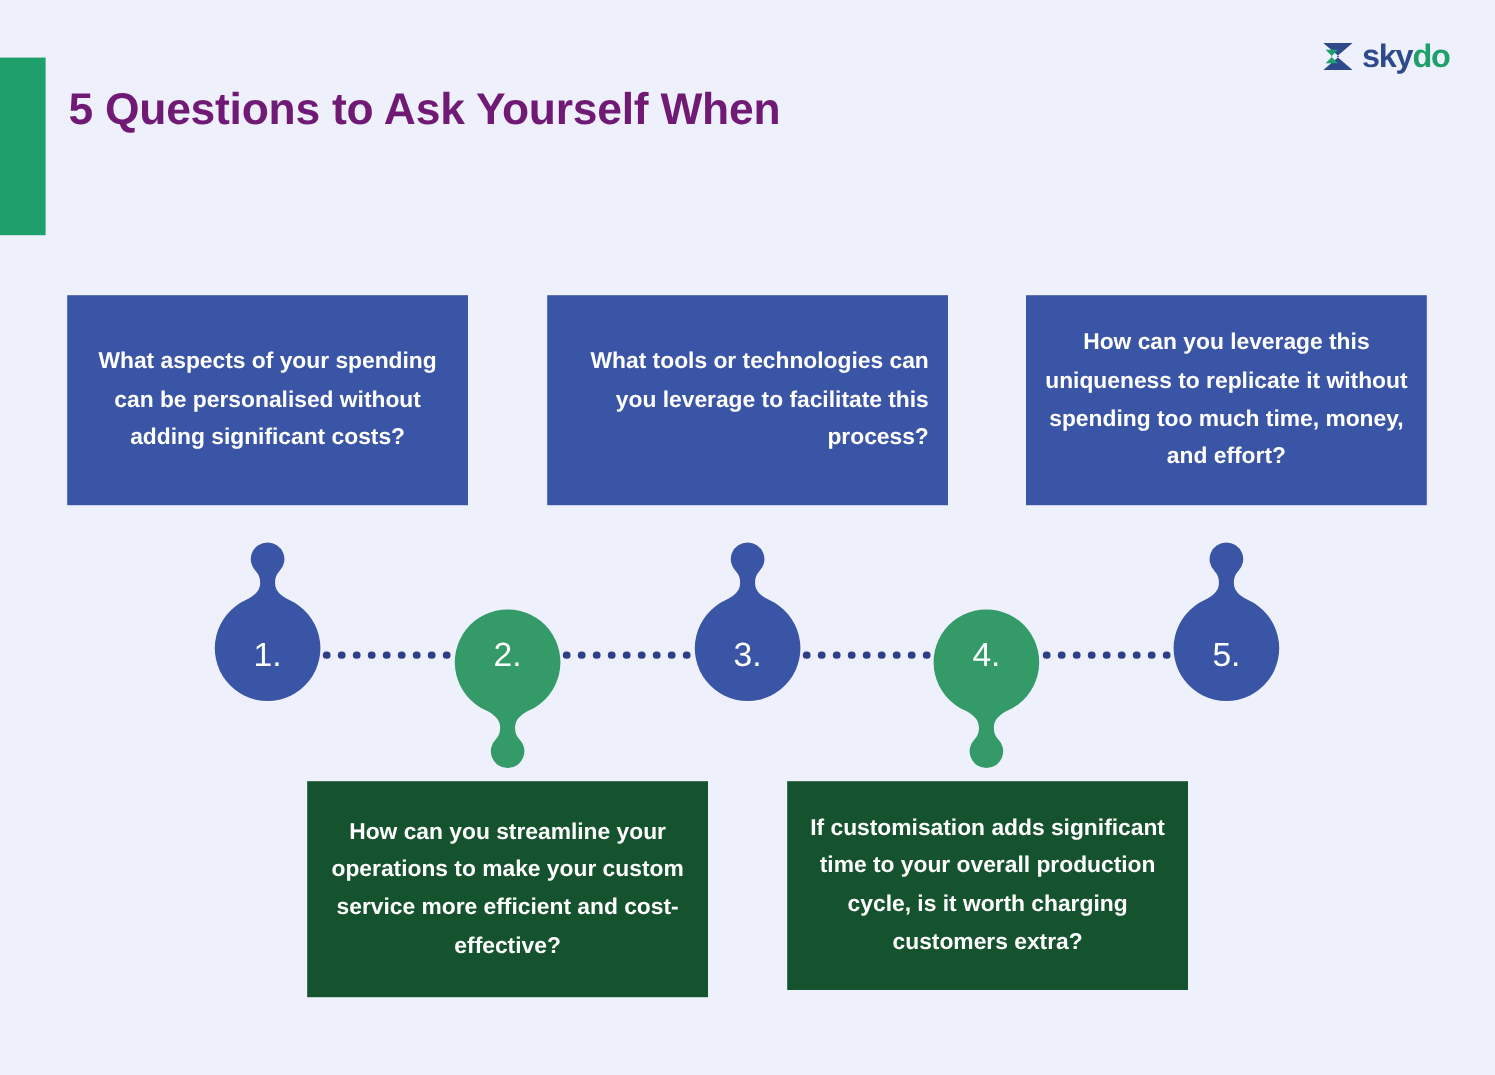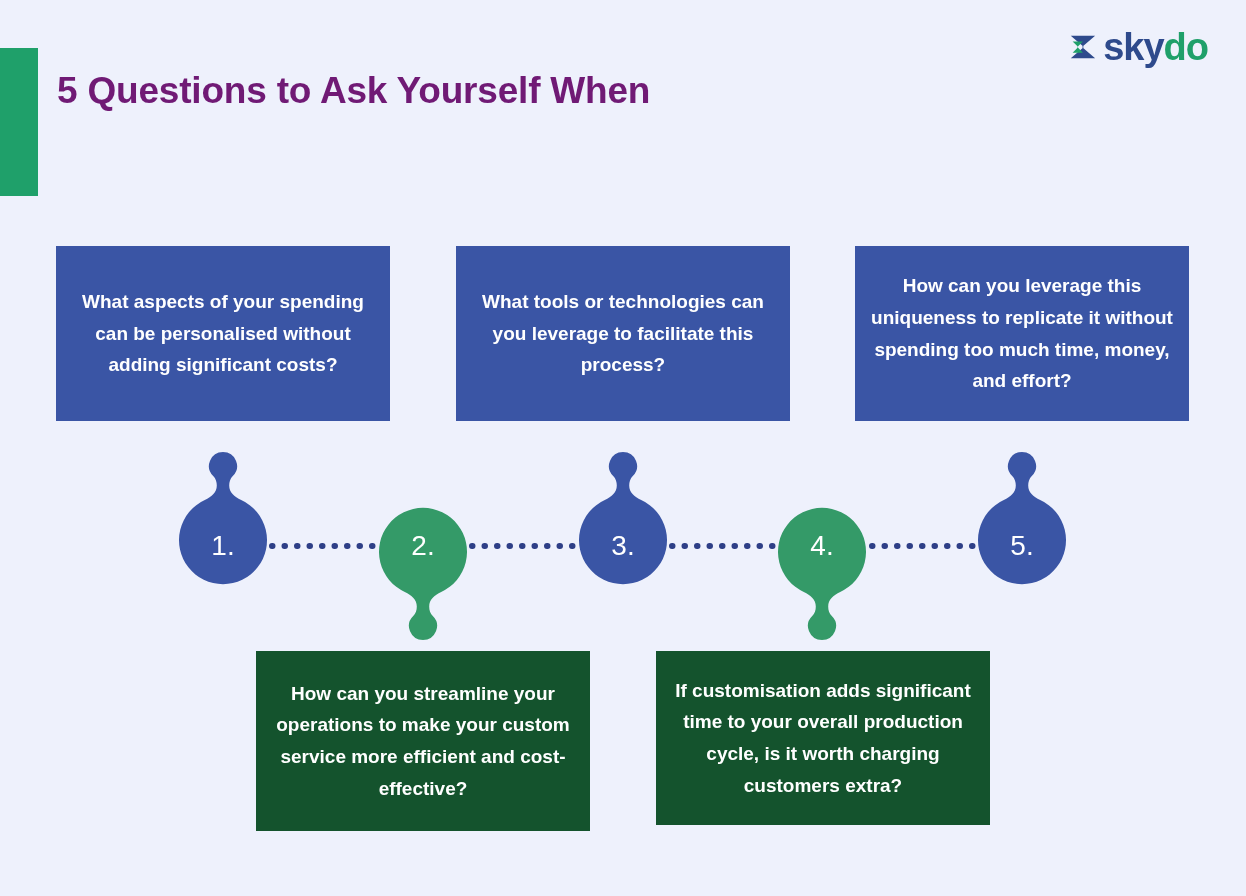--- a/index.html
+++ b/index.html
@@ -51,21 +51,21 @@
     display: flex;
     align-items: center;
     gap: 6px;
   }
   .logo-mark {
     display: block;
     width: 30px;
     height: 30px;
   }
   .logo-text {
-    font-size: 38px;
+    font-size: 27px;
     font-weight: bold;
     letter-spacing: -1px;
     line-height: 1;
     white-space: nowrap;
   }
   .logo-sky { color: #2e4a8c; }
   .logo-do  { color: #1fa06a; }
 
   
   .qbox {
@@ -78,21 +78,21 @@
     font-size: 19px;
     font-weight: bold;
     line-height: 1.67;
     padding: 12px 16px;
     box-sizing: border-box;
   }
   .qbox.blue  { background: #3a55a5; }
   .qbox.green { background: #14532d; }
 
   .qbox-1 { left: 56px;  top: 246px; width: 334px; height: 175px; }
-  .qbox-2 { left: 456px; top: 246px; width: 334px; height: 175px; }
+  .qbox-2 { left: 456px; top: 246px; width: 334px; height: 175px; text-align: right; }
   .qbox-3 { left: 855px; top: 246px; width: 334px; height: 175px; }
   .qbox-4 { left: 256px; top: 651px; width: 334px; height: 180px; }
   .qbox-5 { left: 656px; top: 651px; width: 334px; height: 174px; }
 
   
   .timeline {
     position: absolute;
     left: 0;
     top: 440px;
     width: 1246px;

